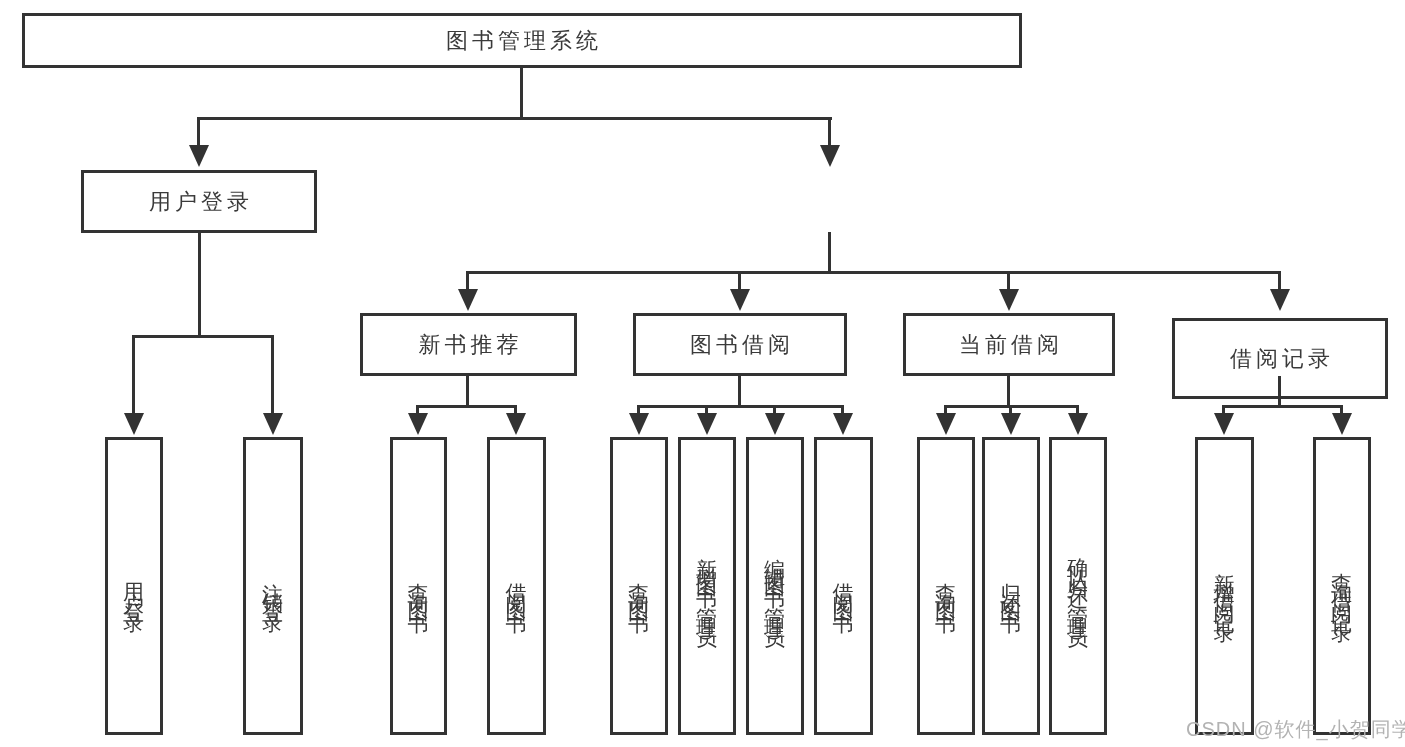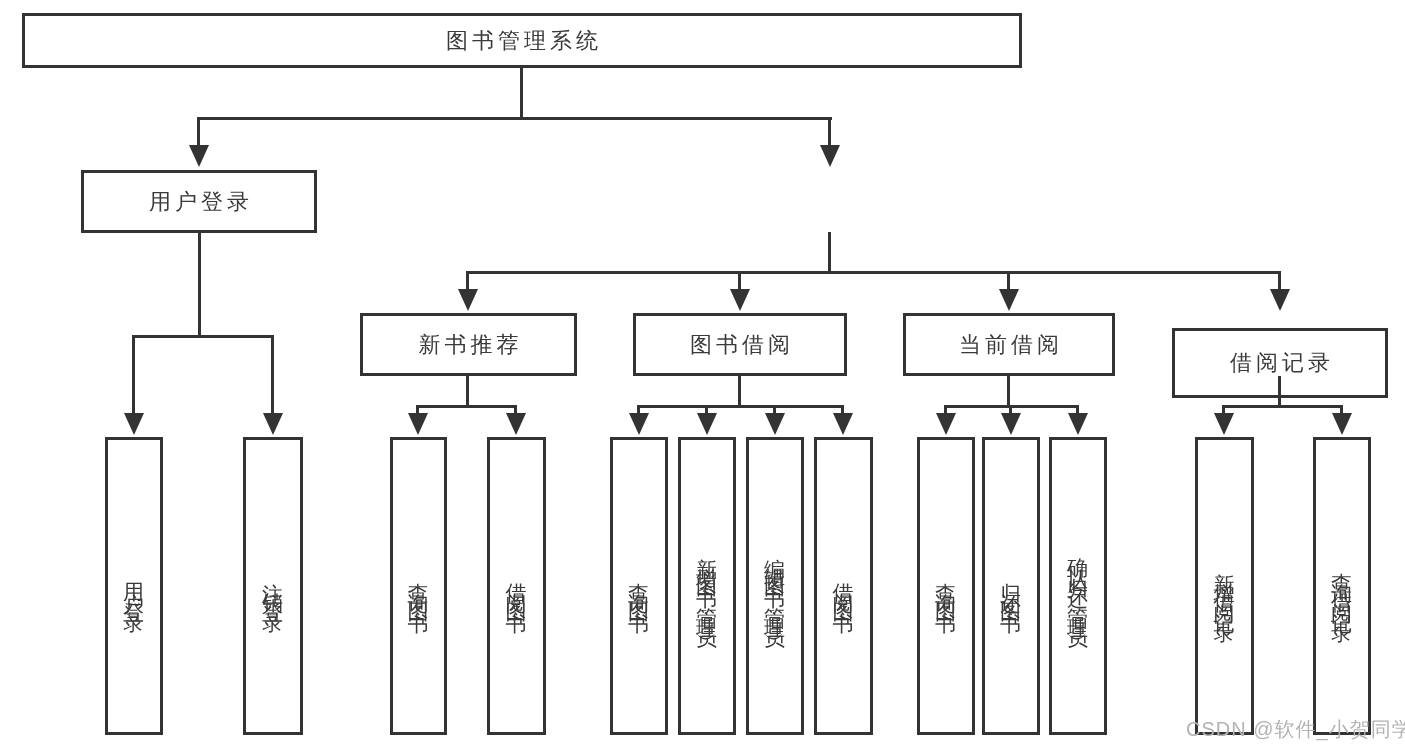--- a/index.html
+++ b/index.html
@@ -49,21 +49,21 @@
 
   <div class="box h" style="left:81px;top:170px;width:236px;height:63px">用户登录</div>
 
 
   <div class="box h" style="left:360px;top:313px;width:217px;height:63px">新书推荐</div>
 
   <div class="box h" style="left:633px;top:313px;width:214px;height:63px">图书借阅</div>
 
   <div class="box h" style="left:903px;top:313px;width:212px;height:63px">当前借阅</div>
 
-  <div class="box h" style="left:1172px;top:328px;width:216px;height:70px">借阅记录</div>
+  <div class="box h" style="left:1172px;top:318px;width:216px;height:81px">借阅记录</div>
 
   <div class="box v" style="left:105px;top:437px;width:58px;height:298px">用户登录</div>
 
   <div class="box v" style="left:243px;top:437px;width:60px;height:298px">注销登录</div>
 
   <div class="box v" style="left:390px;top:437px;width:57px;height:298px">查询图书</div>
 
   <div class="box v" style="left:487px;top:437px;width:59px;height:298px">借阅图书</div>
 
   <div class="box v" style="left:610px;top:437px;width:58px;height:298px">查询图书</div>

